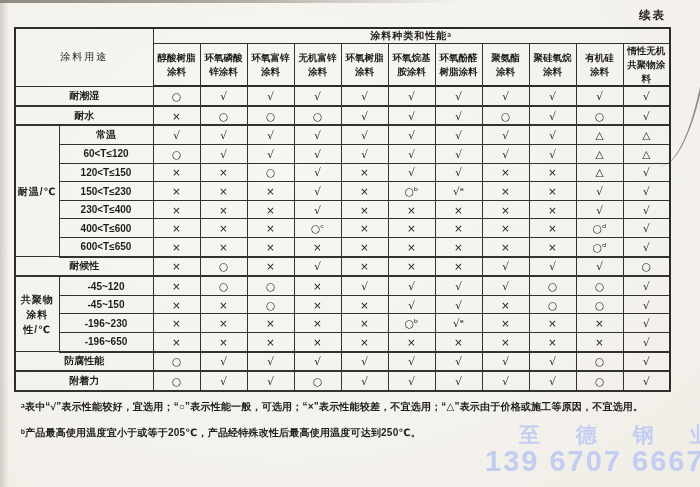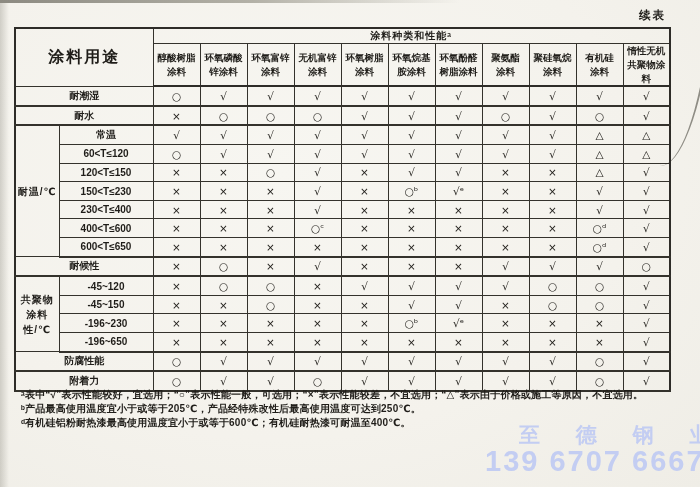--- a/index.html
+++ b/index.html
@@ -16,30 +16,30 @@
   .scan-curve{position:absolute;left:668px;top:18px;width:34px;height:150px;
     border-right:2px solid rgba(60,58,50,.55);
     border-radius:0 0 100% 0 / 0 0 90% 0; transform:rotate(6deg);}
   .cont{position:absolute;right:34px;top:8px;font-size:11.5px;font-weight:bold;letter-spacing:2px;}
   .tbl{position:absolute;left:14px;top:27px;border-collapse:collapse;table-layout:fixed;
     border:2px solid #2e2c28;}
   .tbl th,.tbl td{border:1px solid #34322c;text-align:center;vertical-align:middle;
     padding:0;color:#1f1d19;overflow:hidden;}
   .c-grp{width:44px}.c-sub{width:94px}.c-dat{width:47px}
   .span-h{font-size:10px;font-weight:bold;height:14px;letter-spacing:1px;margin-top:28px;}
-  .corner{font-size:16px;font-weight:bold;letter-spacing:2px;}
+  .corner{font-size:10px;font-weight:normal;letter-spacing:2px;}
   .colhdr{font-size:9.5px;font-weight:bold;white-space:pre-line;line-height:1.45;height:36px;}
   .tbl thead tr.names th{border-bottom:2px solid #2e2c28;}
   .tbl tbody td{height:17.6px;}
   .grp,.lbl{font-size:10px;font-weight:bold;}
   .grp{white-space:pre-line;line-height:1.5;letter-spacing:1px;}
   .sym{font-size:10.5px;font-family:"DejaVu Sans",sans-serif;}
   .tbl tbody tr.thick td{border-bottom-width:2px;}
   .fns{position:absolute;left:21px;top:388px;width:664px;}
-  .fn{font-size:10px;font-weight:bold;line-height:14.2px;white-space:nowrap;letter-spacing:0.2px;}
+  .fn{font-size:10px;font-weight:bold;line-height:14.2px;white-space:nowrap;letter-spacing:0.2px;margin-top:12px;}
   .wm1{position:absolute;left:519px;top:421px;font-size:21px;font-weight:bold;
     letter-spacing:15px;color:#bdc8f0;white-space:nowrap;}
   .wm2{position:absolute;left:485px;top:445px;font-size:29px;font-weight:bold;
     letter-spacing:2px;color:#c3cdf2;white-space:nowrap;}
 </style>
 </head>
 <body>
 
 <div class="scan-top"></div>
 <div class="scan-left"></div>
@@ -320,17 +320,16 @@
         <td class="sym">√</td>
         <td class="sym">○</td>
         <td class="sym">√</td>
       </tr>
     </tbody>
 </table>
 
 <div class="fns">
   <div class="fn">ᵃ表中“√”表示性能较好，宜选用；“○”表示性能一般，可选用；“×”表示性能较差，不宜选用；“△”表示由于价格或施工等原因，不宜选用。</div>
   <div class="fn">ᵇ产品最高使用温度宜小于或等于205℃，产品经特殊改性后最高使用温度可达到250℃。</div>
-  <div class="fn">ᵈ有机硅铝粉耐热漆最高使用温度宜小于或等于600℃；有机硅耐热漆可耐温至400℃。</div>
 </div>
 
 <div class="wm1" style="color: rgb(195, 205, 242);">至 德 钢 业</div>
 <div class="wm2" style="color: rgb(195, 205, 242);">139 6707 6667</div>
 
 </body></html>

